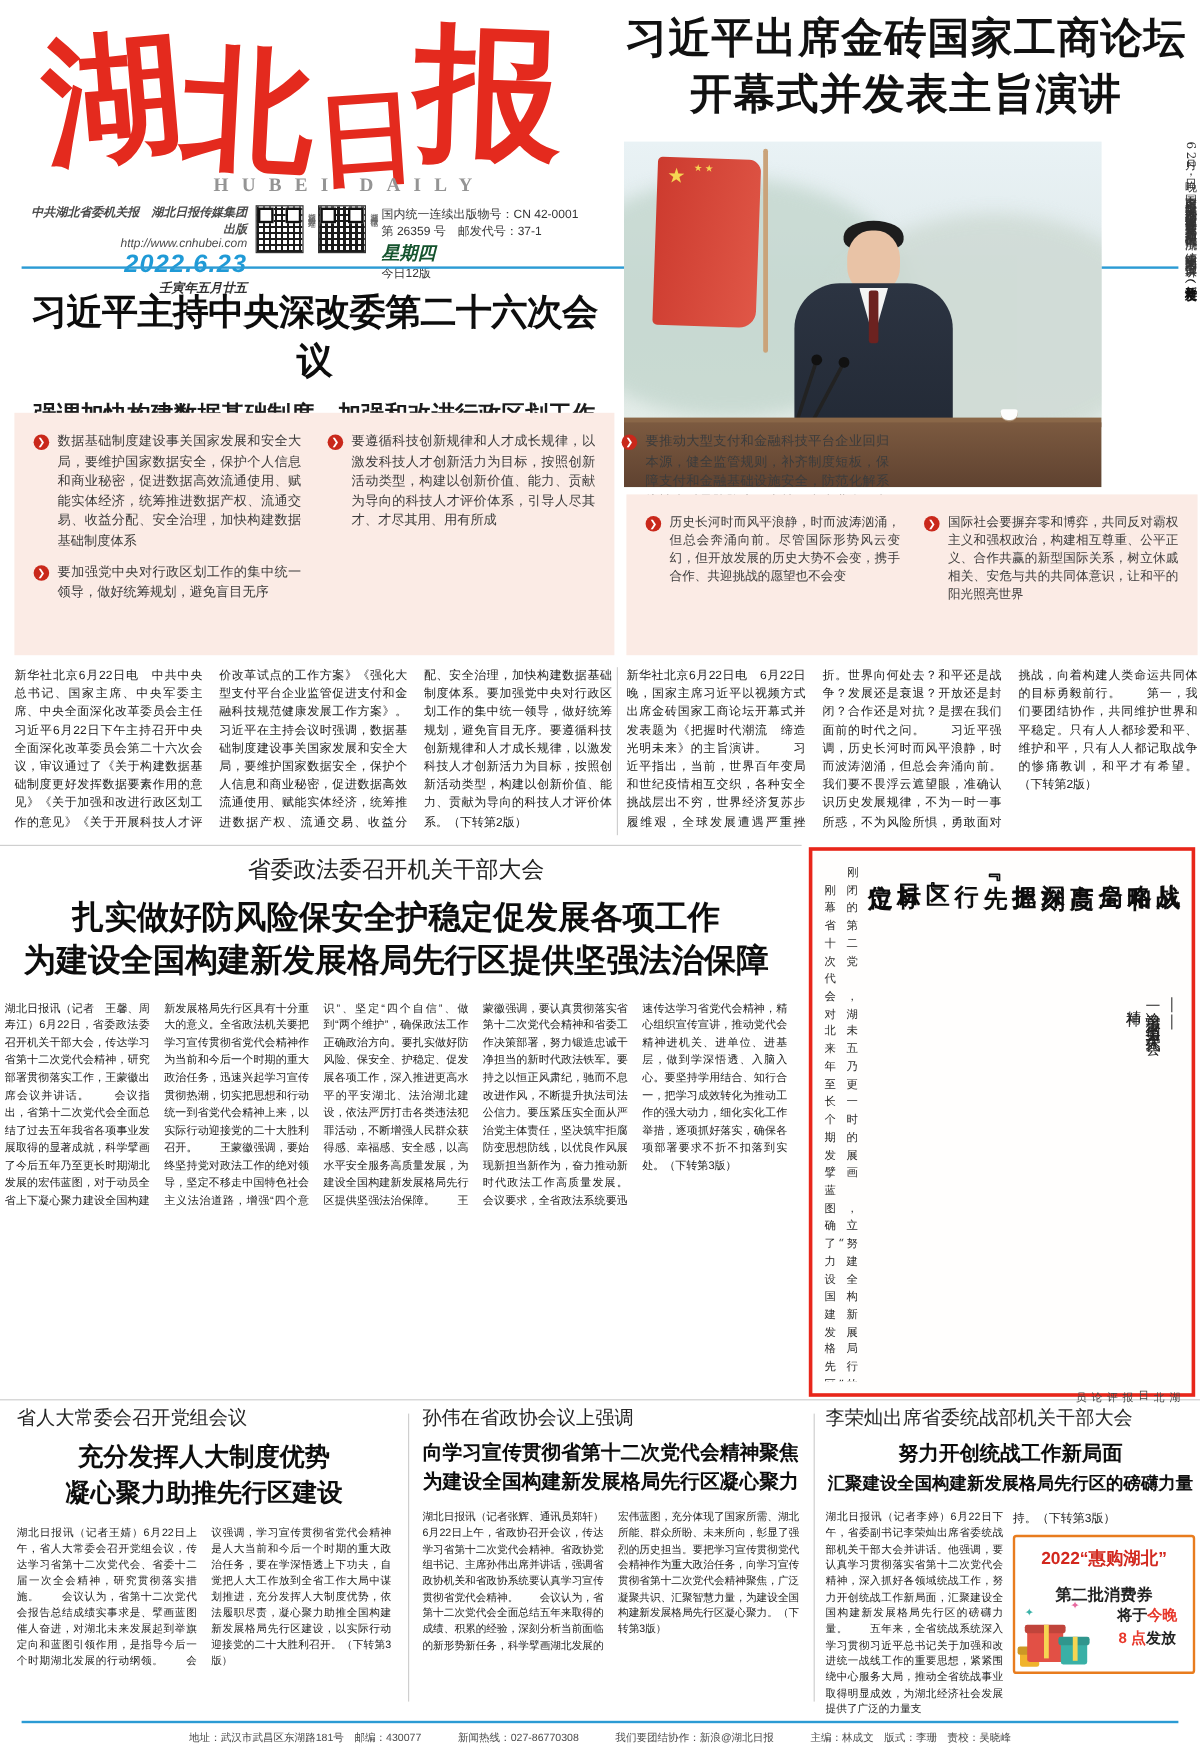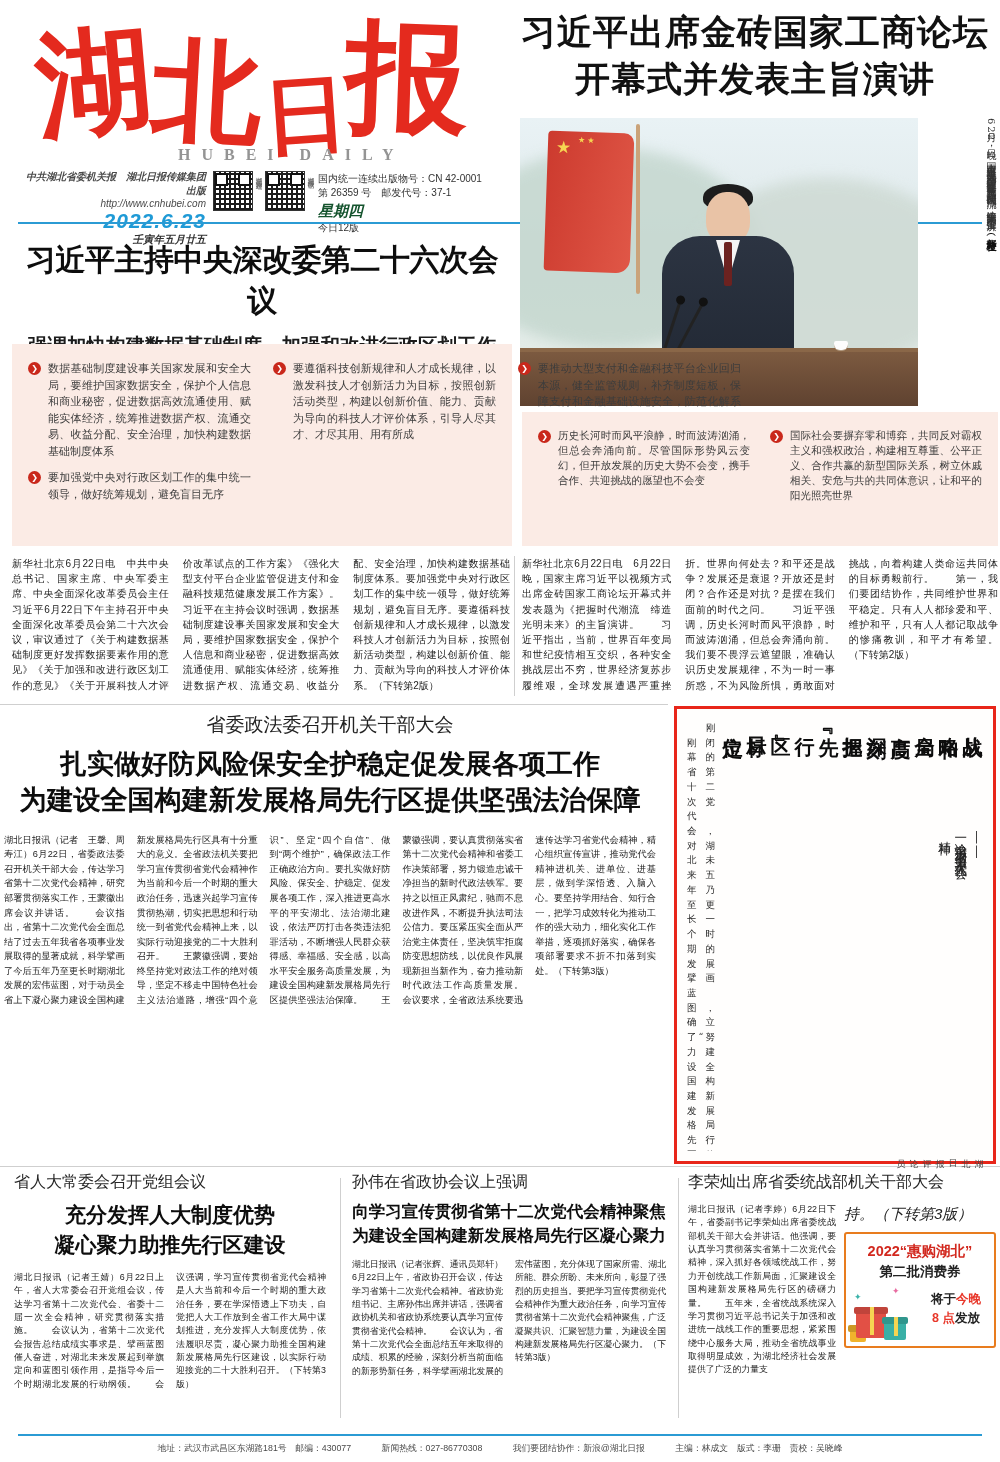--- a/index.html
+++ b/index.html
@@ -97,25 +97,25 @@
   .bn .kick{font-size:16px;color:#262626;}
   .bn h4{margin:7px 0 0 0;text-align:center;font-weight:900;color:#0d0d0d;line-height:1.45;}
   .bn1{left:14px;width:312px;} .bn1 h4{font-size:21px;}
   .bn2{left:352px;width:314px;} .bn2 h4{font-size:16.5px;}
   .bn3{left:688px;width:308px;} .bn3 h4 .ln1{font-size:17px;} .bn3 h4 .ln2{font-size:14.5px;}
   .bnBody{margin-top:10px;font-size:8.9px;line-height:1.5;text-align:justify;color:#222;overflow:hidden;}
   .bn1 .bnBody,.bn2 .bnBody{height:158px;column-count:2;column-gap:12px;}
   .b3row{display:flex;margin-top:10px;}
   .b3c1{width:148px;font-size:8.9px;line-height:1.5;text-align:justify;color:#222;height:184px;overflow:hidden;}
   .b3c2{width:152px;margin-left:8px;}
-  .b3c2t{font-size:15px;line-height:1.5;text-align:justify;color:#222;font-style:italic;}
+  .b3c2t{font-size:10px;line-height:1.5;text-align:justify;color:#222;}
   .ad{margin-top:6px;width:148px;height:112px;border:2px solid #e87c1e;border-radius:3px;background:#fff;
       position:relative;overflow:hidden;}
   .ad .a1{margin-top:8px;text-align:center;font-size:14.5px;font-weight:900;color:#d2281e;}
-  .ad .a2{text-align:center;font-size:13.5px;font-weight:900;color:#222;margin-top:2px;}
+  .ad .a2{text-align:center;font-size:13.5px;font-weight:900;color:#222;margin-top:12px;}
   .ad .note{position:absolute;right:6px;bottom:18px;width:64px;text-align:center;font-size:12.5px;
             font-weight:900;color:#222;line-height:1.5;}
   .ad .red{color:#e8372a;}
   .gift{position:absolute;border-radius:2px;}
   .g1{left:10px;bottom:8px;width:30px;height:26px;background:#e25045;}
   .g2{left:38px;bottom:6px;width:22px;height:18px;background:#39b0a6;}
   .g3{left:4px;bottom:4px;width:16px;height:12px;background:#f0b32c;}
   .gift::before{content:"";position:absolute;left:-2px;top:-5px;right:-2px;height:7px;background:inherit;
                 filter:brightness(.85);border-radius:2px;}
   .gift::after{content:"";position:absolute;left:45%;top:-5px;width:4px;height:110%;background:#f6d552;}
@@ -258,20 +258,24 @@
     <div class="kick">孙伟在省政协会议上强调</div>
     <h4>
       <span>向学习宣传贯彻省第十二次党代会精神聚焦</span><br>
       <span>为建设全国构建新发展格局先行区凝心聚力</span>
     </h4>
     <div class="bnBody">湖北日报讯（记者张辉、通讯员郑轩）6月22日上午，省政协召开会议，传达学习省第十二次党代会精神。省政协党组书记、主席孙伟出席并讲话，强调省政协机关和省政协系统要认真学习宣传贯彻省党代会精神。　　会议认为，省第十二次党代会全面总结五年来取得的成绩、积累的经验，深刻分析当前面临的新形势新任务，科学擘画湖北发展的宏伟蓝图，充分体现了国家所需、湖北所能、群众所盼、未来所向，彰显了强烈的历史担当。要把学习宣传贯彻党代会精神作为重大政治任务，向学习宣传贯彻省第十二次党代会精神聚焦，广泛凝聚共识、汇聚智慧力量，为建设全国构建新发展格局先行区凝心聚力。（下转第3版）</div>
   </div>
 
   <div class="bn bn3">
     <div class="kick">李荣灿出席省委统战部机关干部大会</div>
+    <h4>
+      <span class="ln1">努力开创统战工作新局面</span><br>
+      <span class="ln2">汇聚建设全国构建新发展格局先行区的磅礴力量</span>
+    </h4>
     <div class="b3row">
       <div class="b3c1">湖北日报讯（记者李婷）6月22日下午，省委副书记李荣灿出席省委统战部机关干部大会并讲话。他强调，要认真学习贯彻落实省第十二次党代会精神，深入抓好各领域统战工作，努力开创统战工作新局面，汇聚建设全国构建新发展格局先行区的磅礴力量。　　五年来，全省统战系统深入学习贯彻习近平总书记关于加强和改进统一战线工作的重要思想，紧紧围绕中心服务大局，推动全省统战事业取得明显成效，为湖北经济社会发展提供了广泛的力量支</div>
       <div class="b3c2">
         <div class="b3c2t">持。（下转第3版）</div>
         <div class="ad">
           <div class="a1">2022“惠购湖北”</div>
           <div class="a2">第二批消费券</div>
           <div class="gift g3"></div>
           <div class="gift g1"></div>
           <div class="gift g2"></div>

